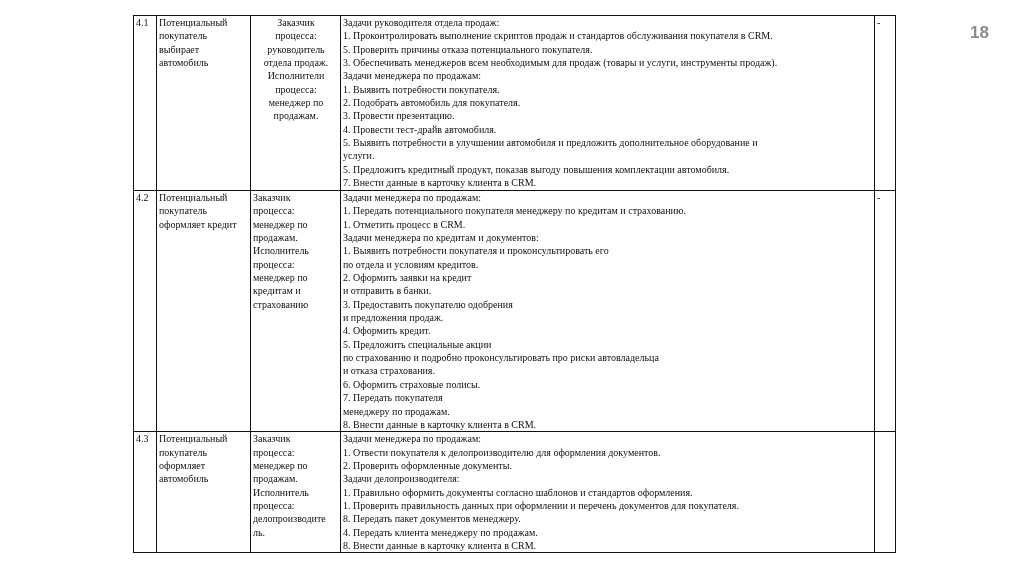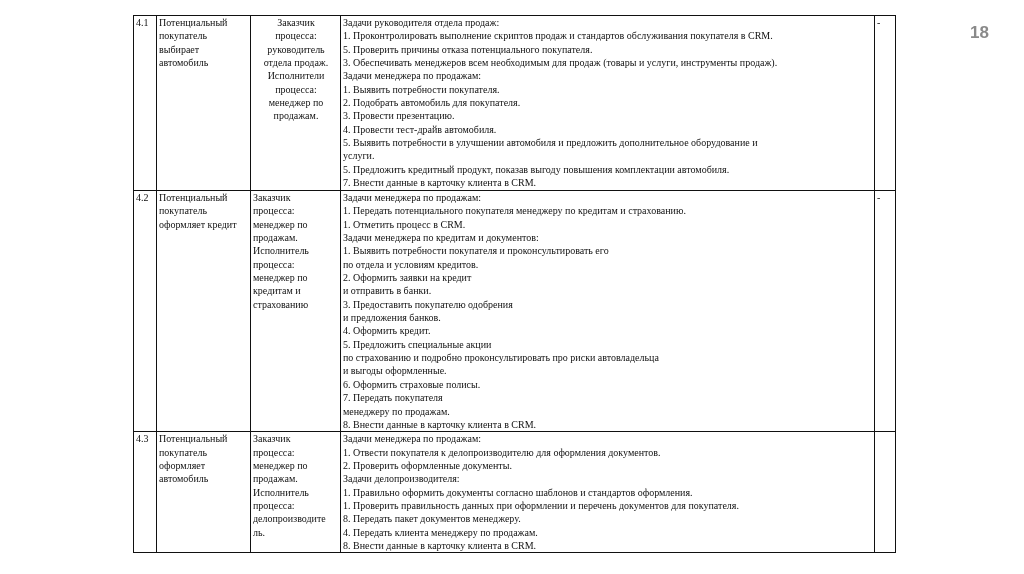--- a/index.html
+++ b/index.html
@@ -76,25 +76,25 @@
         <td>
           <span class="line">Задачи менеджера по продажам:</span>
           <span class="line">1. Передать потенциального покупателя менеджеру по кредитам и страхованию.</span>
           <span class="line">1. Отметить процесс в CRM.</span>
           <span class="line">Задачи менеджера по кредитам и документов:</span>
           <span class="line">1. Выявить потребности покупателя и проконсультировать его</span>
           <span class="line">по отдела и условиям кредитов.</span>
           <span class="line">2. Оформить заявки на кредит</span>
           <span class="line">и отправить в банки.</span>
           <span class="line">3. Предоставить покупателю одобрения</span>
-          <span class="line">и предложения банков.</span>
+          <span class="line">и предложения продаж.</span>
           <span class="line">4. Оформить кредит.</span>
           <span class="line">5. Предложить специальные акции</span>
           <span class="line">по страхованию и подробно проконсультировать про риски автовладельца</span>
-          <span class="line">и выгоды оформленные.</span>
+          <span class="line">и отказа страхования.</span>
           <span class="line">6. Оформить страховые полисы.</span>
           <span class="line">7. Передать покупателя</span>
           <span class="line">менеджеру по продажам.</span>
           <span class="line">8. Внести данные в карточку клиента в CRM.</span>
         </td>
         <td class="note">-</td>
       </tr>
       <tr class="r3">
         <td>4.3</td>
         <td>Потенциальный покупатель оформляет автомобиль</td>

